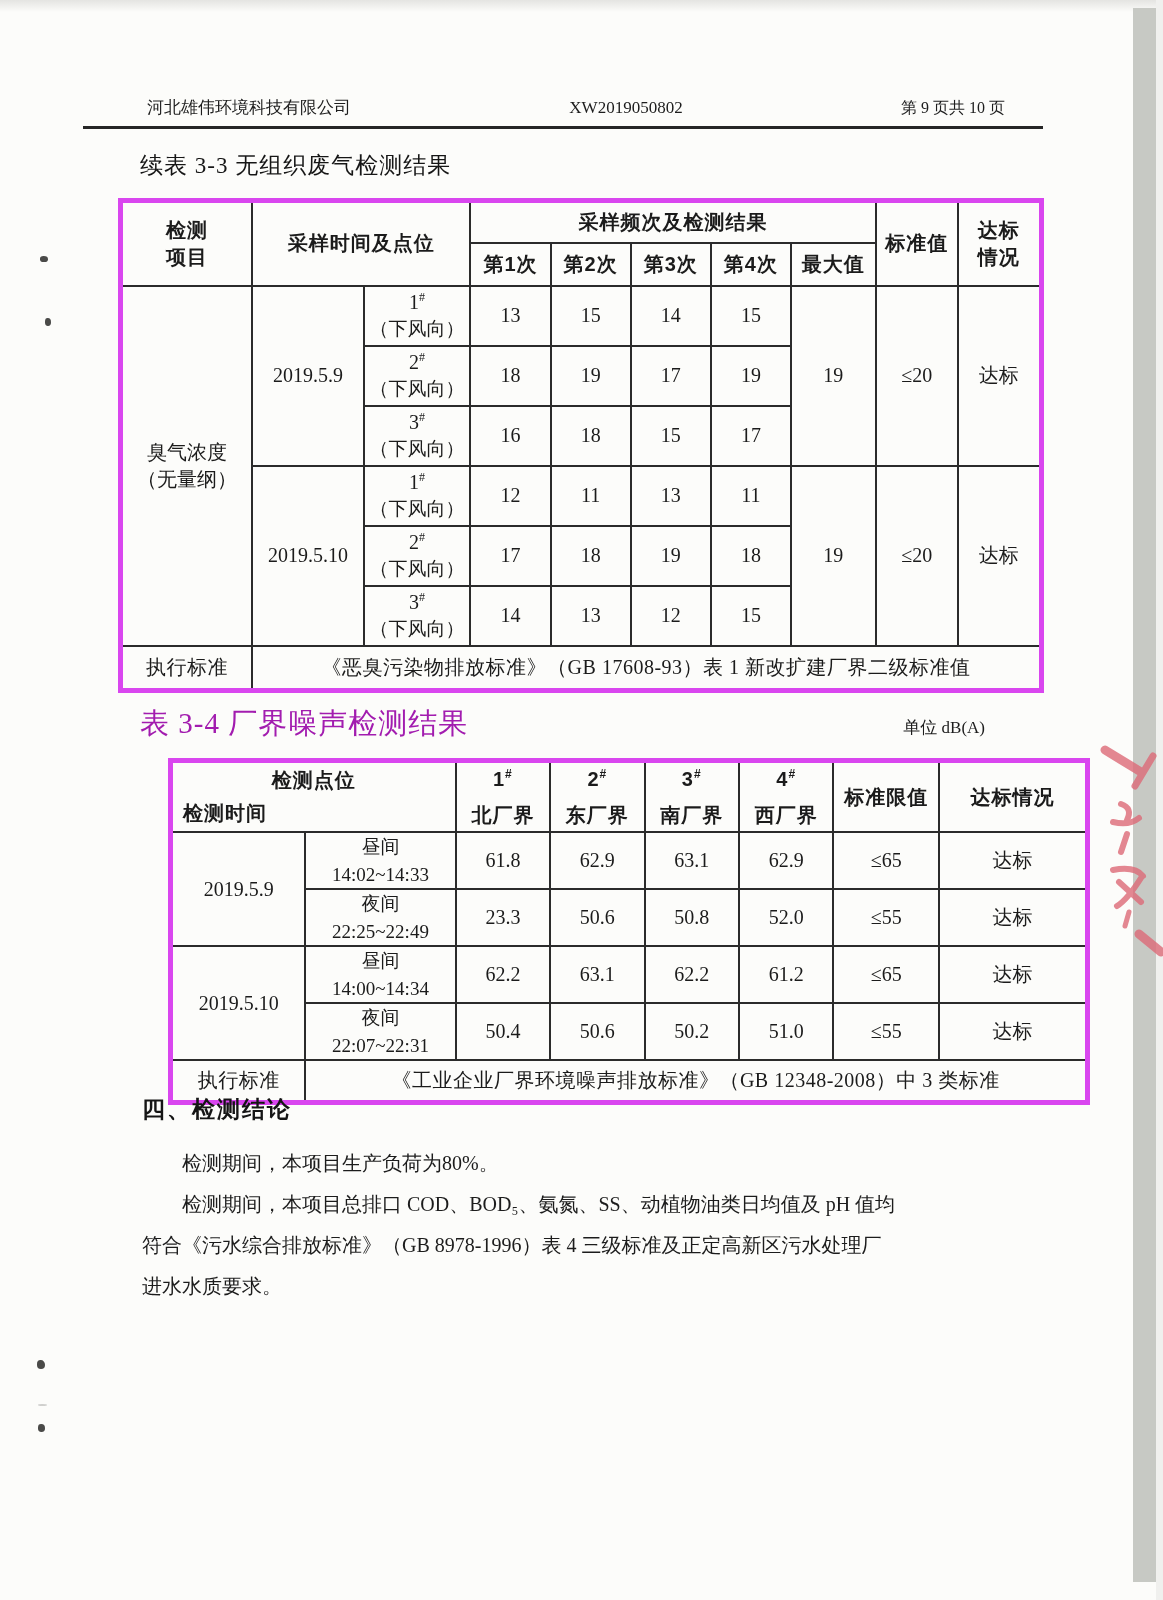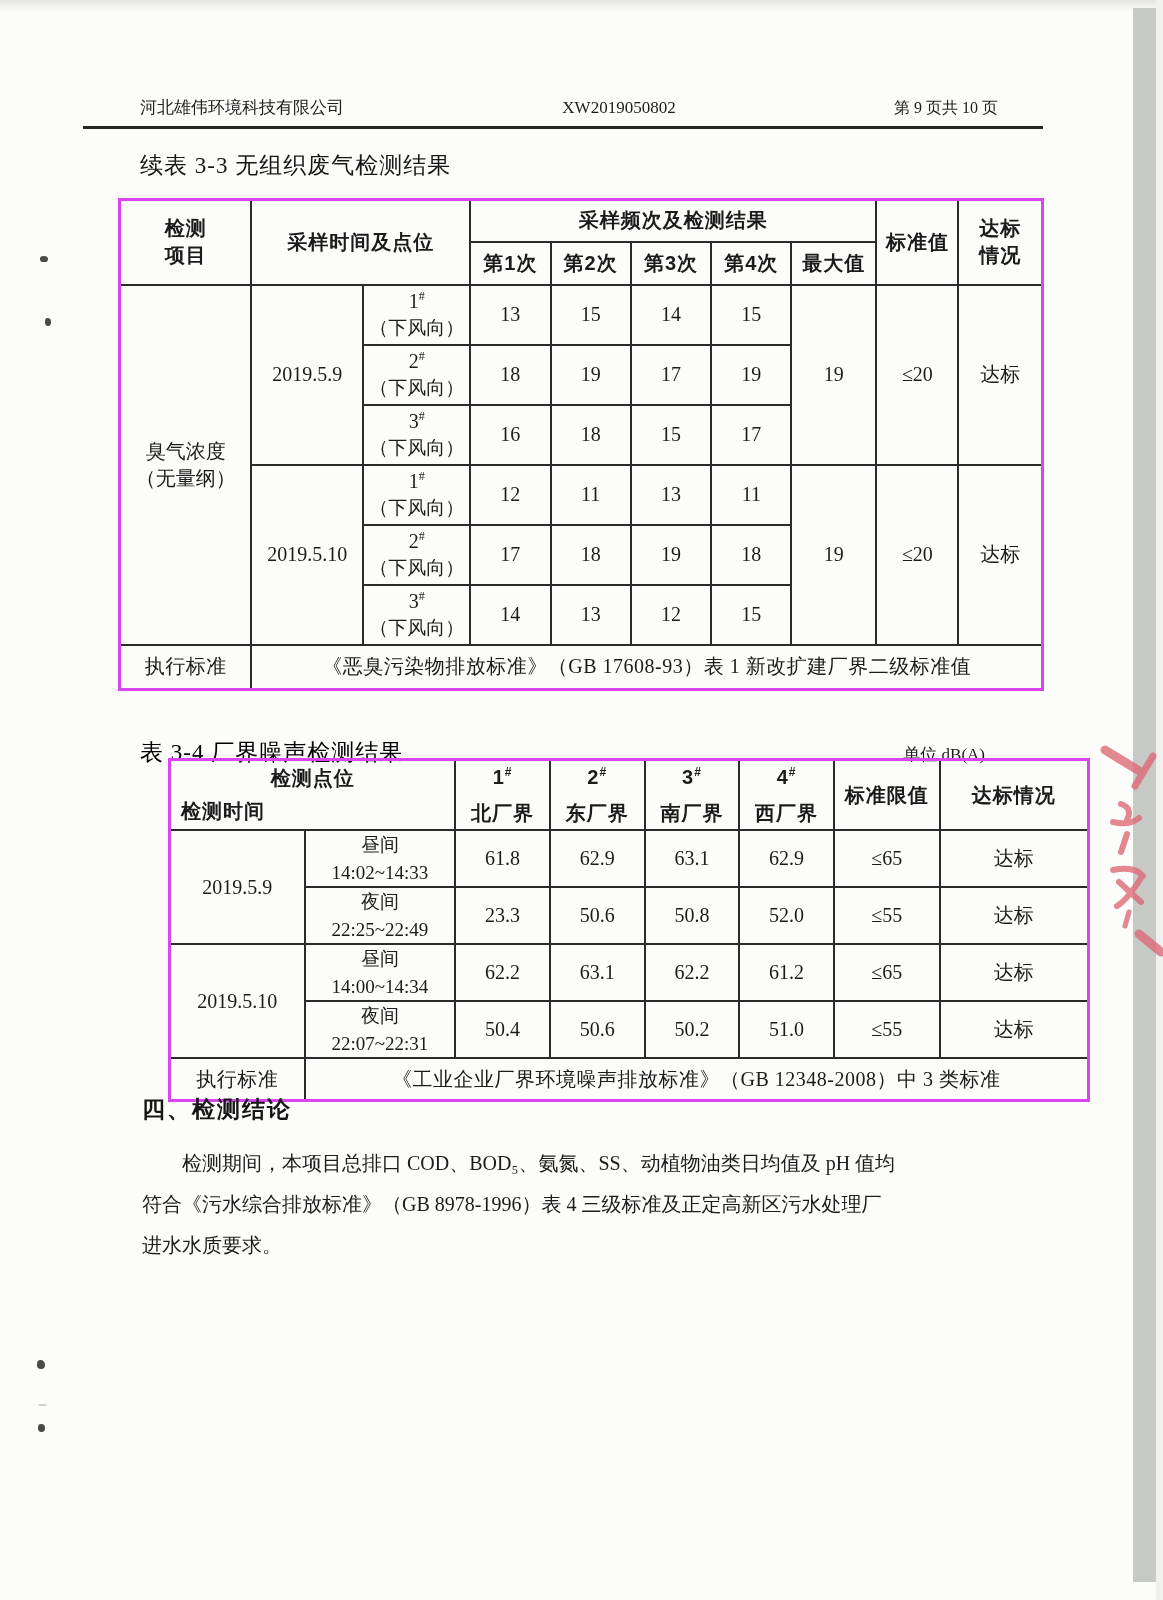--- a/index.html
+++ b/index.html
@@ -13,35 +13,35 @@
   
   .speck{position:absolute;background:#4a4a48;border-radius:45% 55% 50% 50%;}
   .speck.s1{left:40px;top:256px;width:8px;height:6px;}
   .speck.s2{left:45px;top:318px;width:6px;height:8px;}
   .speck.s3{left:37px;top:1360px;width:8px;height:9px;}
   .speck.s4{left:38px;top:1424px;width:7px;height:8px;}
   .speck.s5{left:38px;top:1404px;width:9px;height:2px;opacity:.25;}
   
   .stamp{position:absolute;right:0;top:742px;width:80px;height:215px;overflow:hidden;opacity:.8;}
   
-  .doc-header{position:absolute;left:140px;top:96px;width:858px;display:flex;
+  .doc-header{position:absolute;left:147px;top:96px;width:858px;display:flex;
         justify-content:space-between;align-items:baseline;font-size:17px;color:#1d1d1d;}
   .doc-header .pg{font-size:16px;}
   .rule{position:absolute;left:83px;top:126px;width:960px;height:3px;background:#262626;}
   
   .t1-title{position:absolute;left:140px;top:150px;font-size:23px;letter-spacing:1px;color:#161616;}
   .t2-caption{position:absolute;left:140px;top:704px;width:845px;display:flex;
         justify-content:space-between;align-items:baseline;}
-  .t2-caption .tt{font-size:23px;letter-spacing:1px;color:#000000;margin-top:33px;}
+  .t2-caption .tt{font-size:29px;letter-spacing:1px;color:#a21caf;}
   .t2-caption .unit{font-size:17px;color:#1d1d1d;}
   
   .tbl-wrap1{position:absolute;left:118px;top:198px;width:926px;}
   .tbl-wrap2{position:absolute;left:120px;top:758px;width:922px;padding-left:48px;}
   table{border-collapse:collapse;width:100%;table-layout:fixed;text-align:center;color:#1b1b1b;
-        border:3px solid #d946ef;}
+        border:5px solid #d946ef;}
   th,td{border:2px solid #2b2b2b;padding:0 2px;vertical-align:middle;}
   th{font-family:"Liberation Sans","DejaVu Sans",sans-serif;font-weight:bold;font-size:20px;
         font-stretch:normal;letter-spacing:1px;}
   td{font-size:20px;}
   .pre{white-space:pre-line;}
   tr.h1{height:42px;} tr.h2{height:43px;}
   tr.d1{height:60px;}  tr.f1{height:45px;}
   tr.h3{height:66px;} tr.d2{height:53px;} tr.f2{height:42px;}
   td.point{font-size:20px;line-height:1.35;}
   td.point .dir{display:block;font-size:19px;}
@@ -270,18 +270,19 @@
       <tr class="f2">
         <td class="exec-label">执行标准</td>
         <td colspan="7" class="exec-text">《工业企业厂界环境噪声排放标准》（GB 12348-2008）中 3 类标准</td>
       </tr>
     </tbody>
       </table>
   </div>
 
   <div class="conclusion">
     <h2>四、检测结论</h2>
+    <p class="pre">　　检测期间，本项目生产负荷为80%。</p>
     <p class="pre">　　检测期间，本项目总排口 COD、BOD₅、氨氮、SS、动植物油类日均值及 pH 值均
 符合《污水综合排放标准》（GB 8978-1996）表 4 三级标准及正定高新区污水处理厂
 进水水质要求。</p>
   </div>
 
 </div>
 
 </body></html>

